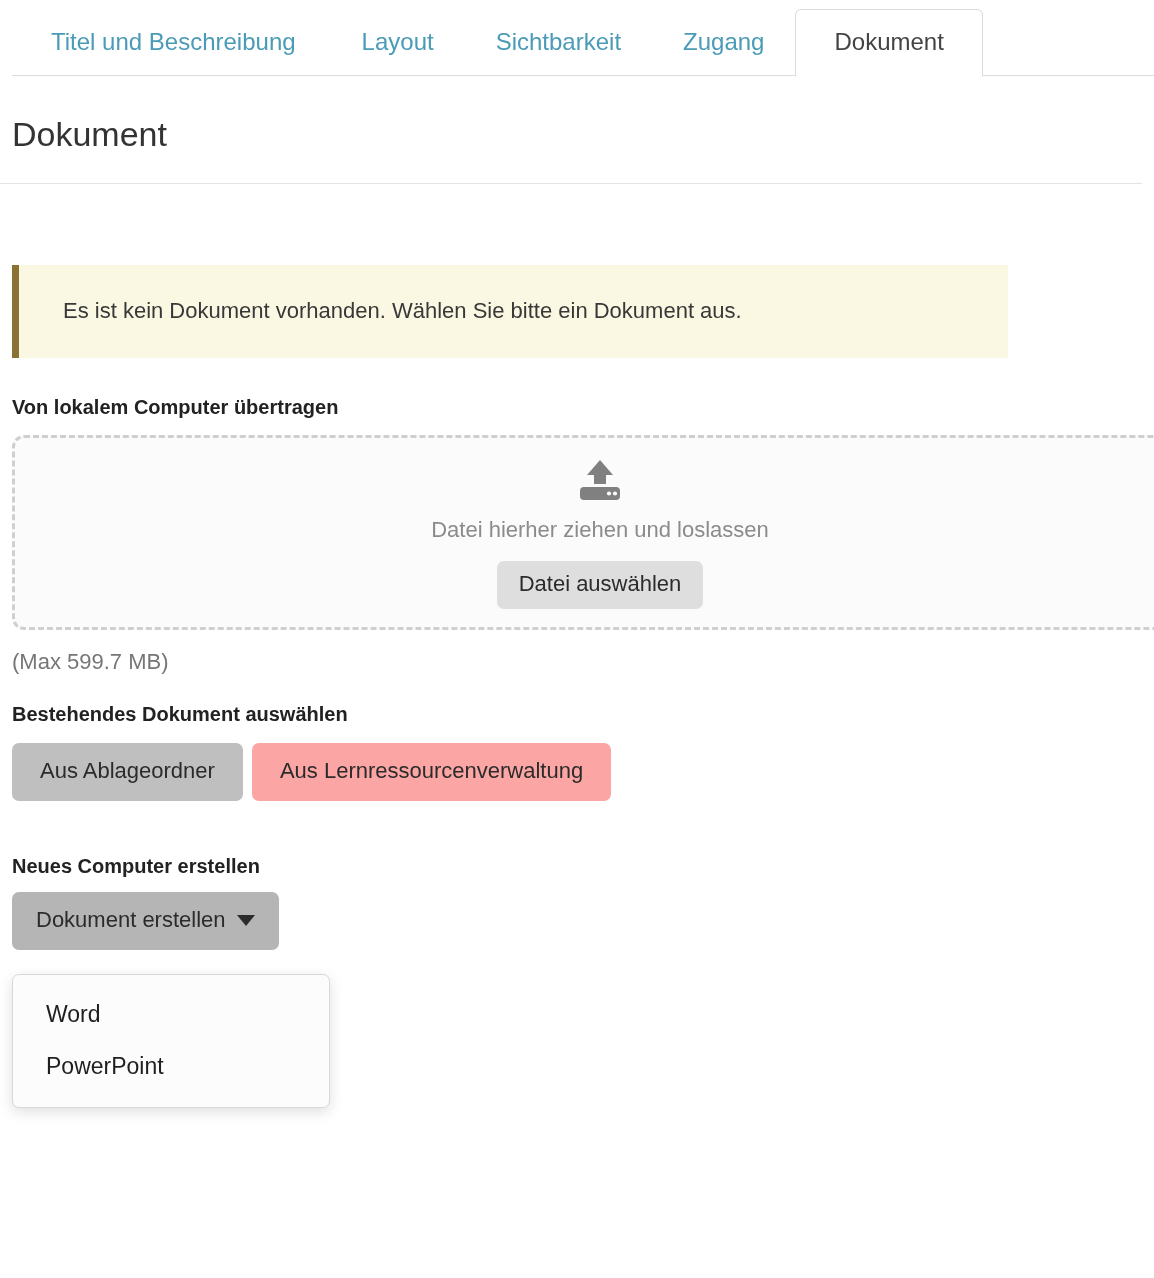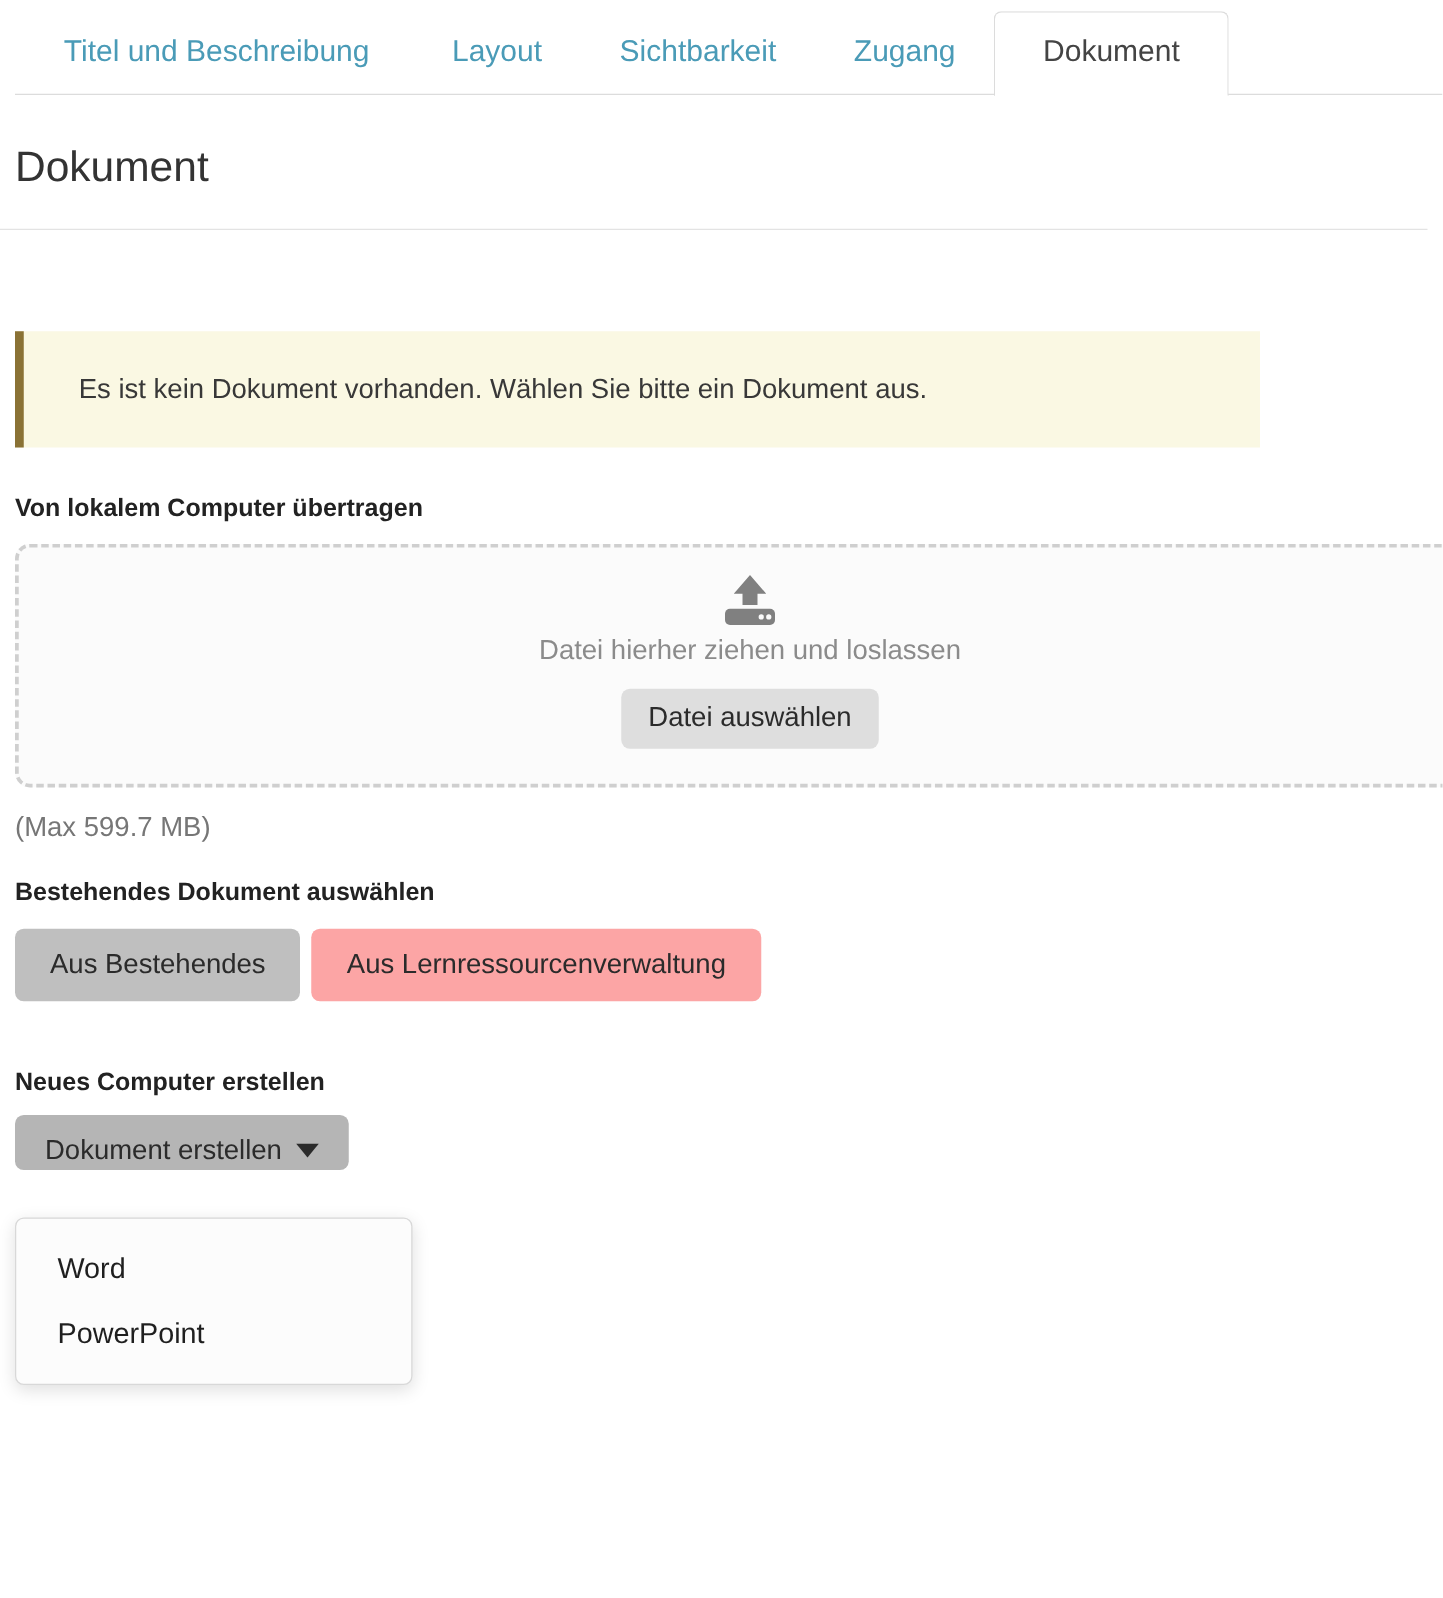--- a/index.html
+++ b/index.html
@@ -118,20 +118,21 @@
     right: 0;
     top: 22px;
     display: flex;
     flex-direction: column;
     align-items: center;
   }
   .upload-icon { display: block; }
   .dz-text {
     font-size: 22px;
     color: #8b8b8b;
+    margin-top: 11px;
     white-space: nowrap;
   }
   .btn {
     border: none;
     background: #dedede;
     color: #2b2b2b;
     font-family: "Liberation Sans", sans-serif;
     font-size: 22px;
     border-radius: 7px;
     padding: 12px 22px 14px 22px;
@@ -157,21 +158,21 @@
   .btn-row .btn { padding: 17px 28px 19px 28px; }
 
   
   .create-wrap { margin-top: 53px; position: relative; }
   .dropdown-btn {
     margin: 14px 0 0 12px;
     background: #b5b5b5;
     display: inline-flex;
     align-items: center;
     gap: 11px;
-    padding: 17px 24px 5px 24px;
+    padding: 17px 24px 19px 24px;
   }
   .caret {
     width: 0;
     height: 0;
     border-left: 9px solid transparent;
     border-right: 9px solid transparent;
     border-top: 11px solid #2b2b2b;
     display: inline-block;
   }
   .menu {
@@ -229,21 +230,21 @@
       <div class="dz-text">Datei hierher ziehen und loslassen</div>
       <button class="btn dz-btn">Datei auswählen</button>
     </div>
   </div>
   <div class="maxsize">(Max 599.7 MB)</div>
 </div>
 
 <div class="existing-wrap">
   <div class="section-label">Bestehendes Dokument auswählen</div>
   <div class="btn-row">
-    <button class="btn btn-dark">Aus Bestehendes</button>
+    <button class="btn btn-dark">Aus Ablageordner</button>
     <button class="btn btn-light">Aus Lernressourcenverwaltung</button>
   </div>
 </div>
 
 <div class="create-wrap">
   <div class="section-label">Neues Computer erstellen</div>
   <button class="btn dropdown-btn">
     <span>Dokument erstellen</span>
     <span class="caret"></span>
   </button>

